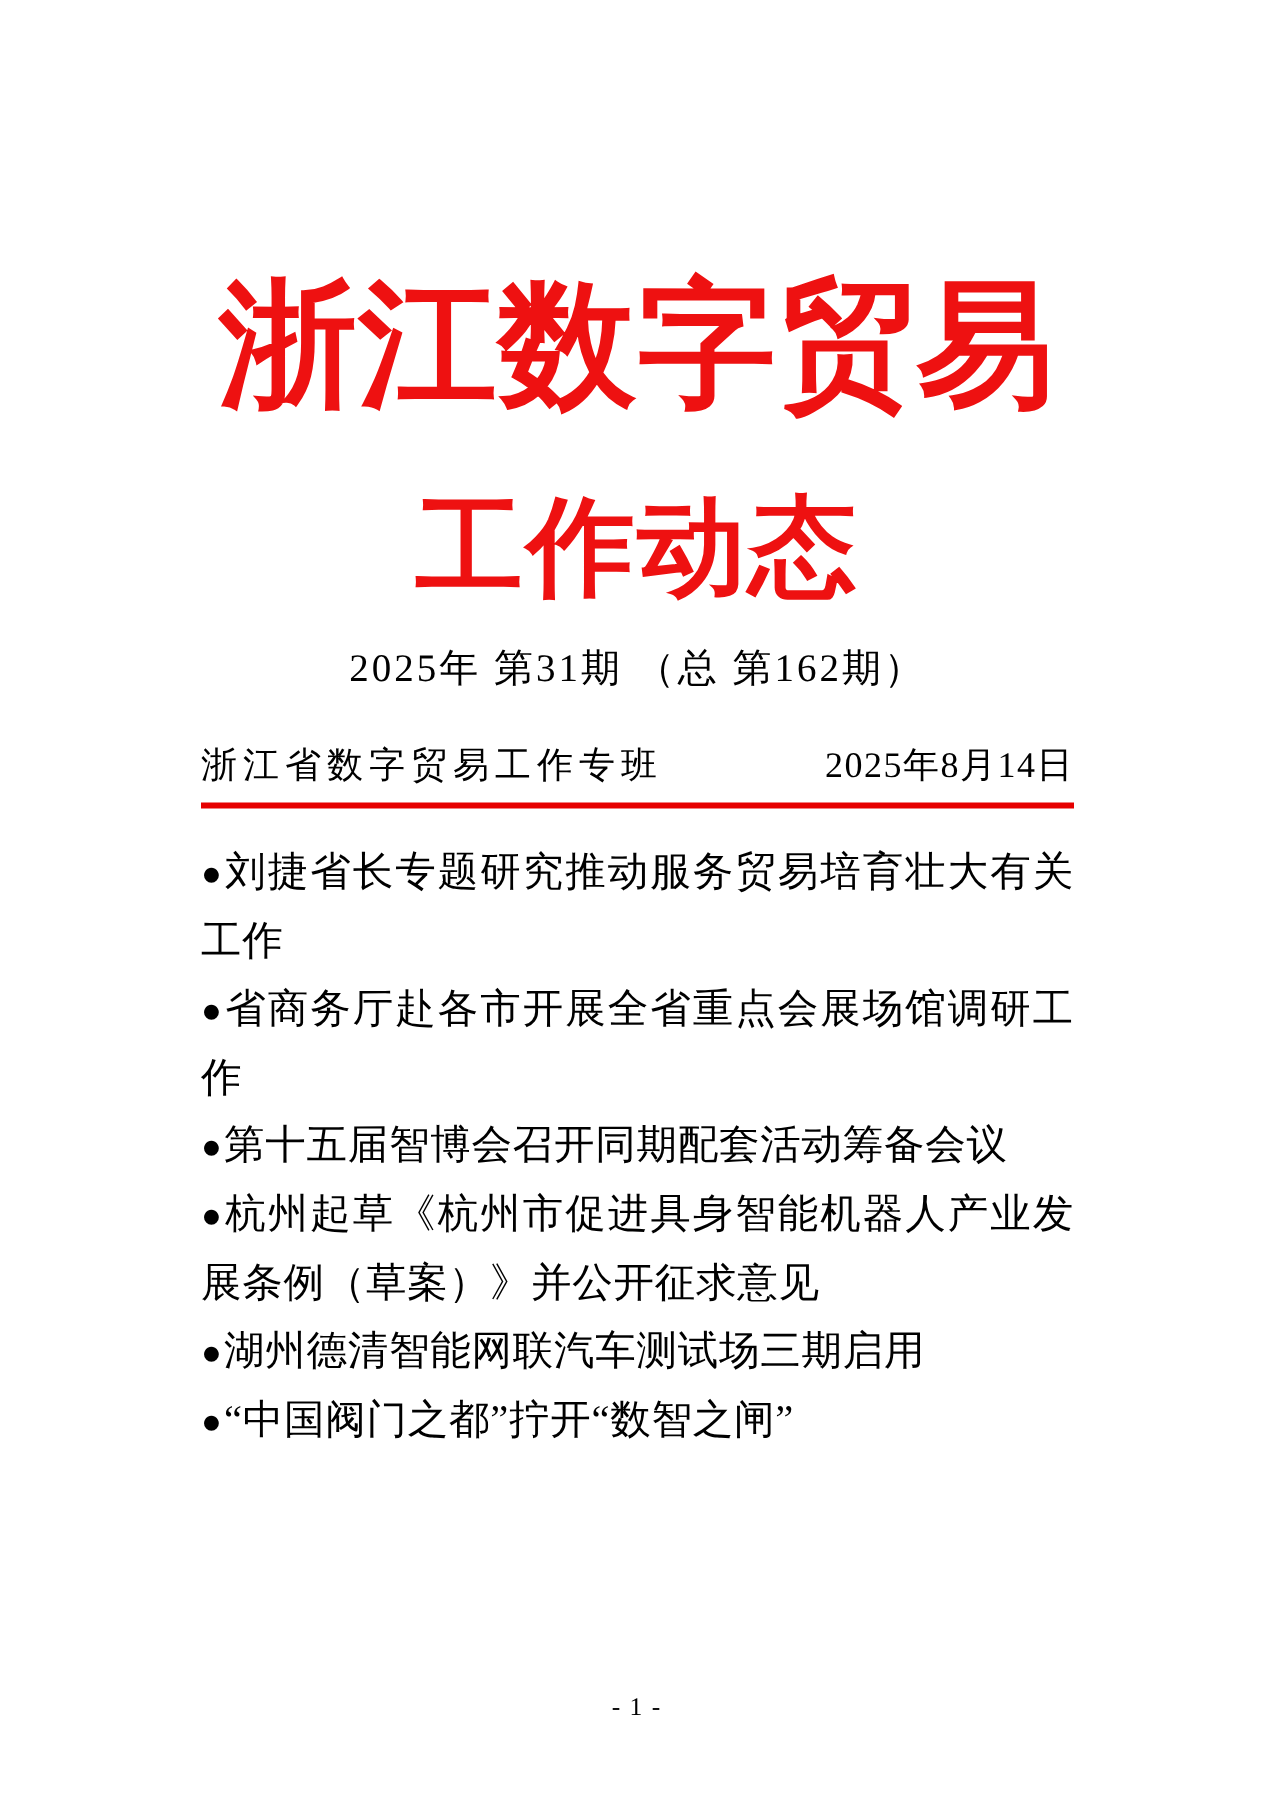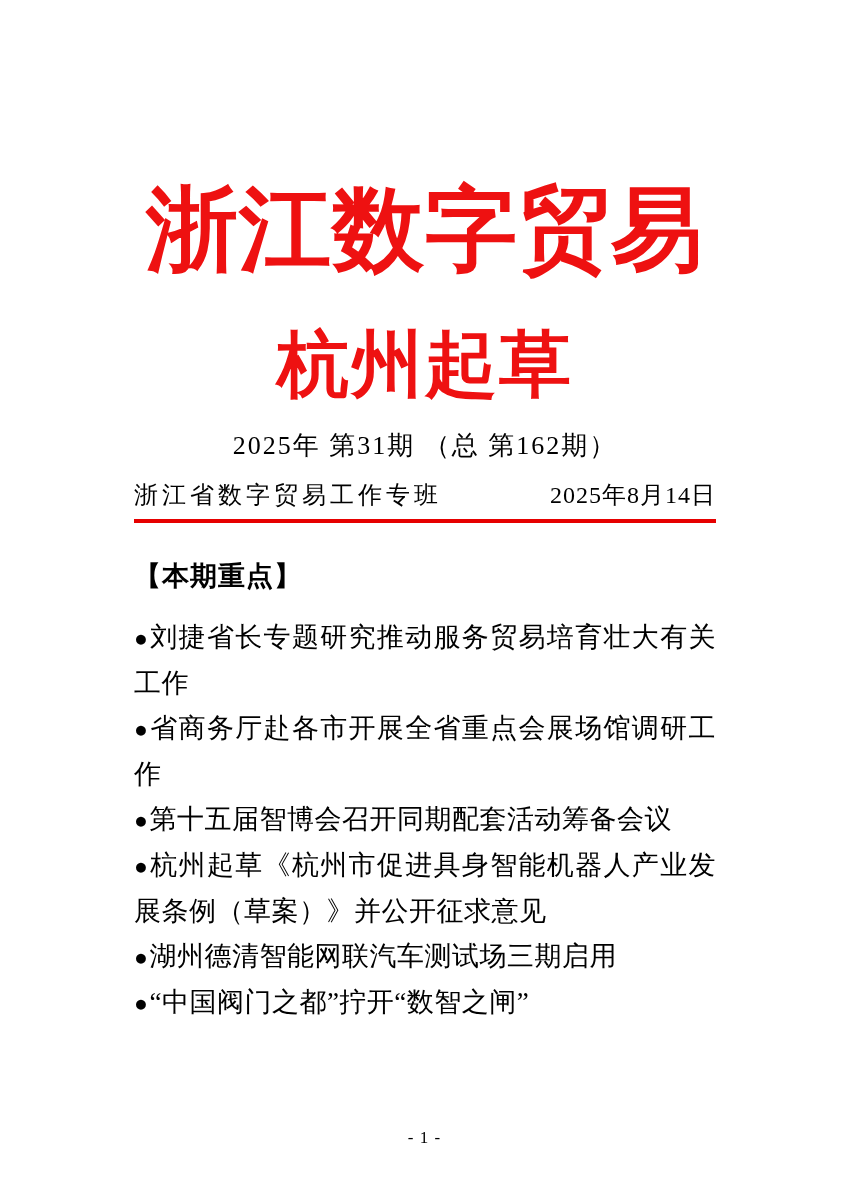--- a/index.html
+++ b/index.html
@@ -42,21 +42,21 @@
     white-space:nowrap;
   }
   .issue-line{
     margin-top:20px;
     text-align:center;
     font-size:26px;
     line-height:36px;
     letter-spacing:2px;
   }
   .byline{
-    margin-top:14px;
+    margin-top:30px;
     display:flex;
     justify-content:space-between;
     align-items:baseline;
     font-size:24px;
     line-height:34px;
   }
   .byline .org{ letter-spacing:4px; }
   .byline .date{ letter-spacing:1px; }
   .red-rule{
     margin-top:7px;
@@ -96,34 +96,33 @@
   }
 </style>
 </head>
 <body>
 
 <div class="page">
   <div class="content">
 
     <header>
       <h1 class="title-line1">浙江数字贸易</h1>
-      <h1 class="title-line2">杭州起草</h1>
+      <h1 class="title-line2">工作动态</h1>
 
       <div class="issue-line">2025年 第31期 （总 第162期）</div>
 
       <div class="byline">
         <span class="org">浙江省数字贸易工作专班</span>
         <span class="date">2025年8月14日</span>
       </div>
 
       <div class="red-rule"></div>
     </header>
 
     <main>
-      <h2 class="section-heading">【本期重点】</h2>
 
       <ul class="highlights" id="highlights-list">
           <li><span class="bullet">●</span><span>刘捷省长专题研究推动服务贸易培育壮大有关工作</span></li>
           <li><span class="bullet">●</span><span>省商务厅赴各市开展全省重点会展场馆调研工作</span></li>
           <li><span class="bullet">●</span><span>第十五届智博会召开同期配套活动筹备会议</span></li>
           <li><span class="bullet">●</span><span>杭州起草《杭州市促进具身智能机器人产业发展条例（草案）》并公开征求意见</span></li>
           <li><span class="bullet">●</span><span>湖州德清智能网联汽车测试场三期启用</span></li>
           <li><span class="bullet">●</span><span>“中国阀门之都”拧开“数智之闸”</span></li>
         </ul>
     </main>

